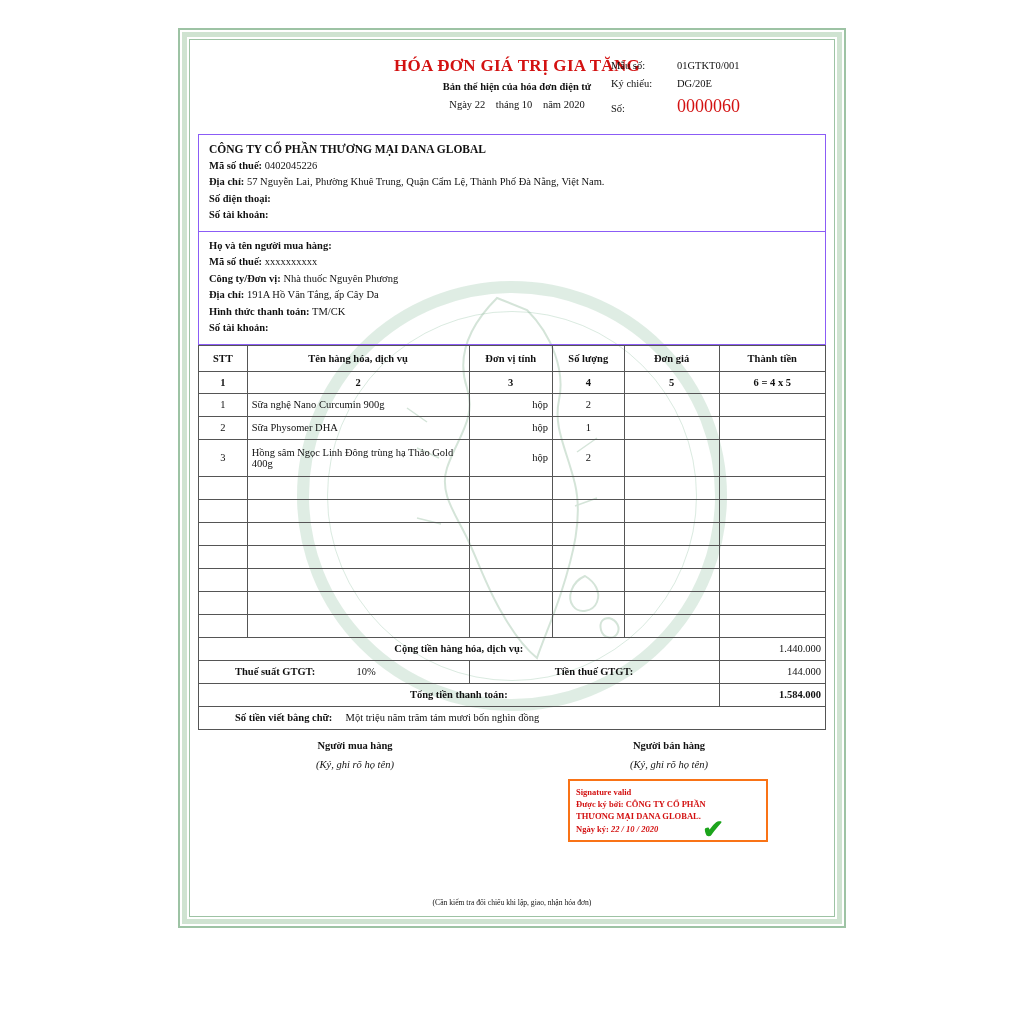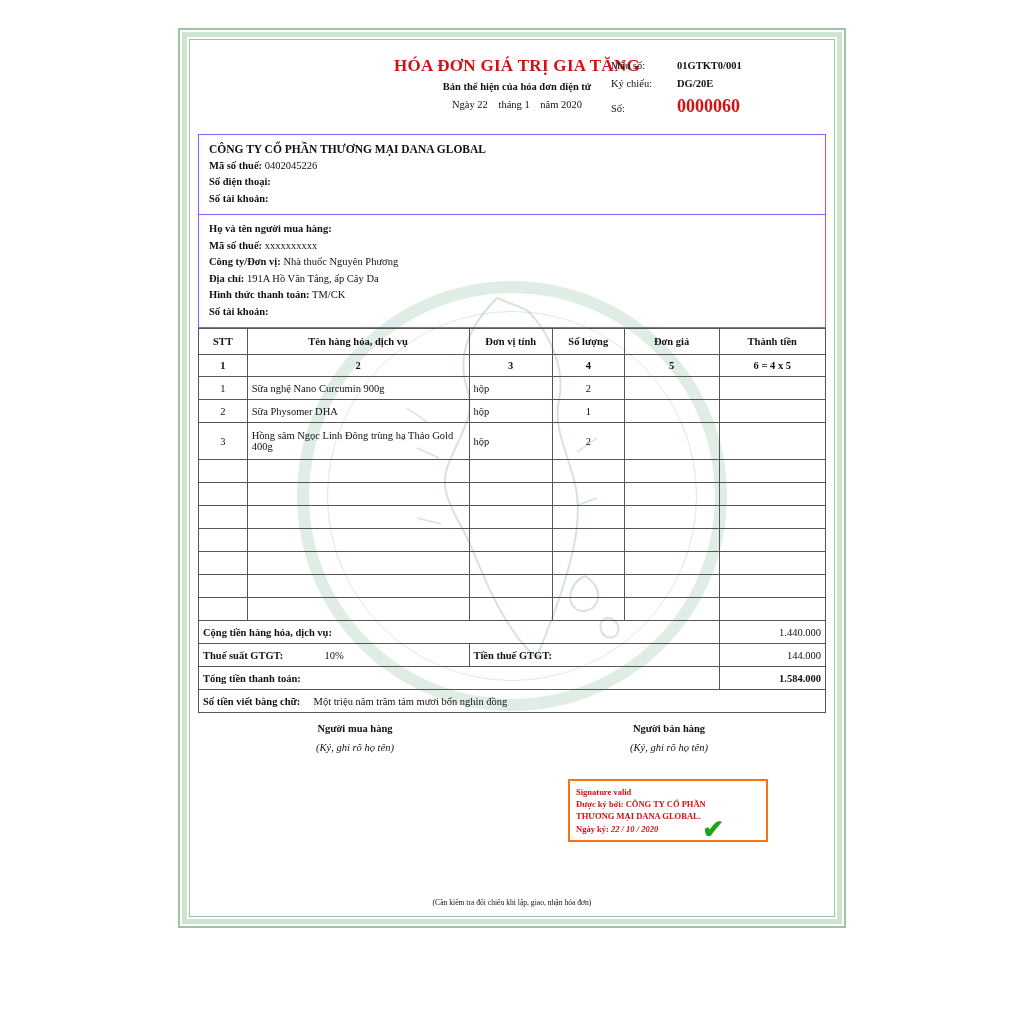--- a/index.html
+++ b/index.html
@@ -121,21 +121,21 @@
     top: 4px;
     width: 215px;
     font-size: 10.5px;
   }
   .meta-row {
     display: flex;
     align-items: baseline;
     margin-bottom: 7px;
   }
   .meta-label { width: 66px; }
-  .meta-value { font-weight: bold; }
+  .meta-value { font-weight: normal; }
   .meta-value.red { color: #d31111; font-size: 18px; }
 
   
   .box {
     border: 1px solid #8b5cf6;
     box-sizing: border-box;
     background: transparent;
   }
   .sellerbox { padding: 6px 10px 7px 10px; border-bottom: none;}
   .buyerbox  { padding: 6px 10px 7px 10px; }
@@ -170,38 +170,38 @@
     text-align: center;
     height: 19px;
   }
   .numrow td {
     text-align: center;
     font-weight: bold;
     height: 15px;
   }
   .c-stt   { width: 7%;  text-align: center; }
   .c-name  { width: 37%; }
-  .c-unit  { width: 13%; text-align: left; }
+  .c-unit  { width: 13%; text-align: right; }
   .c-qty   { width: 11%; text-align: center; }
   .c-price { width: 15%; text-align: right; }
   .c-total { width: 17%; text-align: right; }
   .row-item td { height: 16px; }
   .row-blank td { height: 16px; }
   .row-tall td { height: 30px; }
 
   
   .totrow td {
     border: 1px solid #555;
     font-size: 10.5px;
     padding: 4px 6px;
     height: 16px;
   }
-  .tot-label { text-align: left; font-weight: bold; margin-top: 36px; }
+  .tot-label { text-align: center; font-weight: bold; margin-top: 36px; }
   .tot-value { text-align: right; }
-  .bold { font-weight: bold; }
+  .bold { font-weight: bold; margin-left: 32px; }
 
   
   .signs {
     display: flex;
     margin-top: 10px;
     font-size: 10.5px;
   }
   .sign-col {
     flex: 1;
     text-align: center;
@@ -266,21 +266,21 @@
   </svg>
 
   <div id="content">
 
     <div class="header">
       <div class="title-block">
         <div class="doc-title">HÓA ĐƠN GIÁ TRỊ GIA TĂNG</div>
         <div class="doc-subtitle">Bản thể hiện của hóa đơn điện tử</div>
         <div class="doc-date">
           <span>Ngày 22</span>
-          <span>tháng 1</span>
+          <span>tháng 10</span>
           <span>năm 2020</span>
         </div>
       </div>
 
       <div class="meta">
         <div class="meta-row">
           <span class="meta-label">Mẫu số:</span>
           <span class="meta-value">01GTKT0/001</span>
         </div>
         <div class="meta-row">
@@ -294,20 +294,24 @@
       </div>
     </div>
 
     <div class="box sellerbox">
       <div class="line company-name">CÔNG TY CỔ PHẦN THƯƠNG MẠI DANA GLOBAL</div>
       <div class="line">
         <span class="lbl">Mã số thuế:</span>
         <span class="val">0402045226</span>
       </div>
       <div class="line">
+        <span class="lbl">Địa chỉ:</span>
+        <span class="val">57 Nguyễn Lai, Phường Khuê Trung, Quận Cẩm Lệ, Thành Phố Đà Nẵng, Việt Nam.</span>
+      </div>
+      <div class="line">
         <span class="lbl">Số điện thoại:</span>
         <span class="val"></span>
       </div>
       <div class="line">
         <span class="lbl">Số tài khoản:</span>
         <span class="val"></span>
       </div>
     </div>
 
     <div class="box buyerbox">

